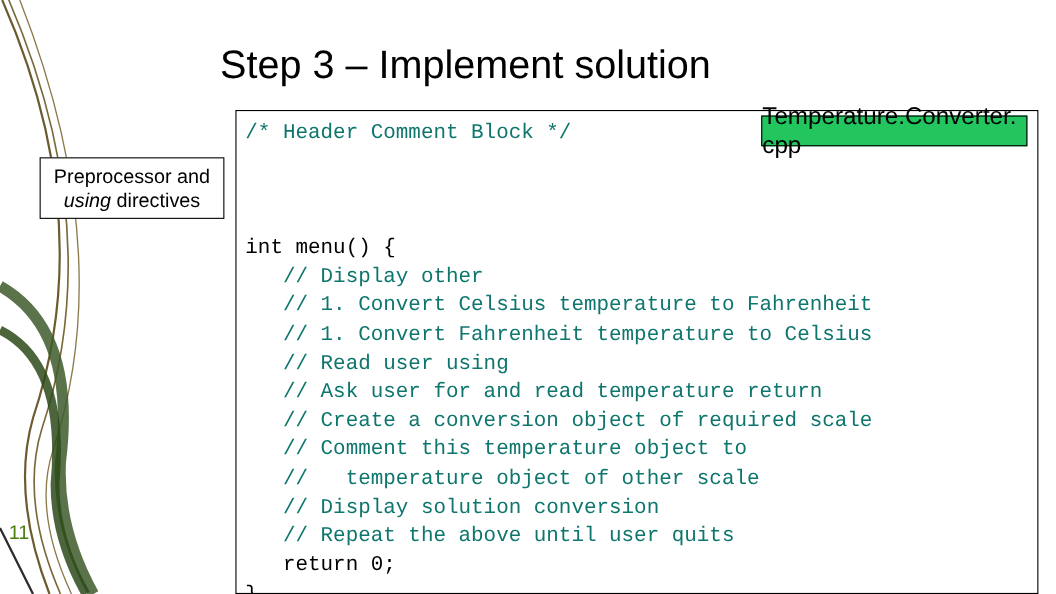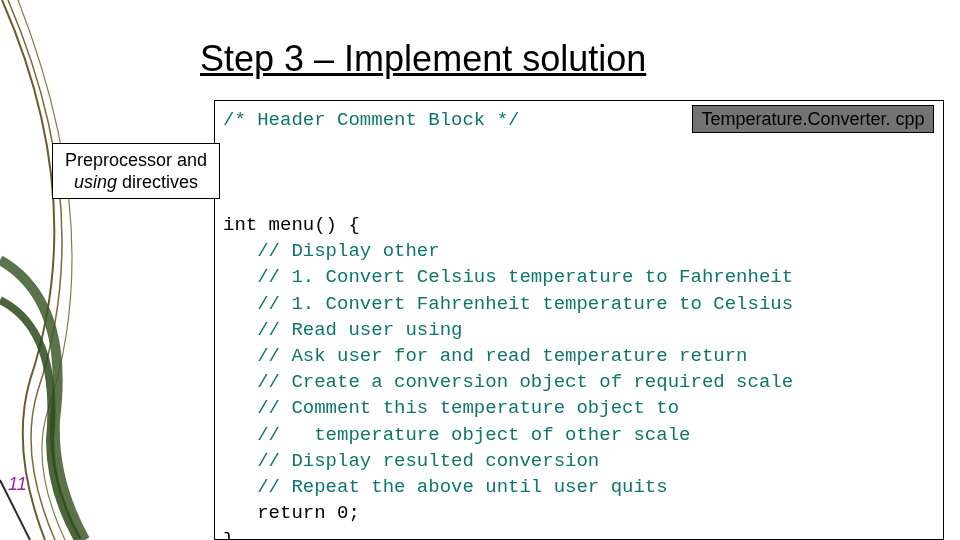--- a/index.html
+++ b/index.html
@@ -7,21 +7,20 @@
 
   .slide { width: 960px; height: 540px; position: relative; }
 
   .title {
     position: absolute;
     left: 200px;
     top: 38px;
     font-size: 36px;
     color: #000;
     font-weight: 400;
-    text-decoration: underline;
   }
 
   .codebox {
     position: absolute;
     left: 214px;
     top: 100px;
     width: 730px;
     height: 440px;
     border: 1px solid #000;
     padding: 6px 8px;
@@ -36,56 +35,54 @@
   }
 
   .codebox pre .c { color: #0f766e; }
 
   .filename-label {
     position: absolute;
     left: 692px;
     top: 105px;
     width: 242px;
     height: 28px;
-    background: #737373;
+    background: #22c55e;
     border: 1px solid #000;
     display: flex;
     align-items: center;
     justify-content: center;
-    font-size: 18px;
+    font-size: 22px;
     color: #000;
   }
 
   .preproc-label {
     position: absolute;
     left: 36px;
     top: 143px;
     width: 168px;
     height: 56px;
     border: 1px solid #000;
     background: #fff;
     display: flex;
     align-items: center;
     justify-content: center;
     font-size: 18px;
     color: #000;
     text-align: center;
     line-height: 1.25;
     padding: 4px 6px;
-    margin-left: 16px;
   }
   .preproc-label em { font-style: italic; }
 
   .pagenum {
     position: absolute;
     left: 8px;
     top: 474px;
     font-size: 18px;
-    color: #a21caf;
-    font-style: italic;
+    color: #4d7c0f;
   }
 
   .sidebar-deco {
     position: absolute;
     left: 0;
     top: 0;
     width: 120px;
     height: 540px;
     pointer-events: none;
   }
@@ -113,21 +110,21 @@
 <span></span>
 <span>int menu() {</span>
 <span class="c">   // Display other</span>
 <span class="c">   // 1. Convert Celsius temperature to Fahrenheit</span>
 <span class="c">   // 1. Convert Fahrenheit temperature to Celsius</span>
 <span class="c">   // Read user using</span>
 <span class="c">   // Ask user for and read temperature return</span>
 <span class="c">   // Create a conversion object of required scale</span>
 <span class="c">   // Comment this temperature object to</span>
 <span class="c">   //   temperature object of other scale</span>
-<span class="c">   // Display resulted conversion</span>
+<span class="c">   // Display solution conversion</span>
 <span class="c">   // Repeat the above until user quits</span>
 <span>   return 0;</span>
 <span>}</span></pre>
   </div>
 
   <div class="filename-label">Temperature.Converter. cpp</div>
 
   <div class="preproc-label">
     <span>
       <span>Preprocessor and </span><em>using</em><span> directives</span>

